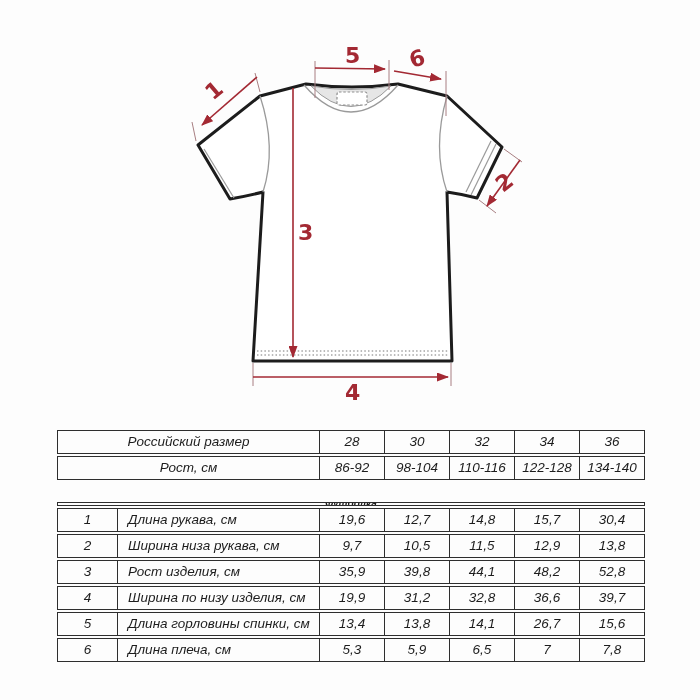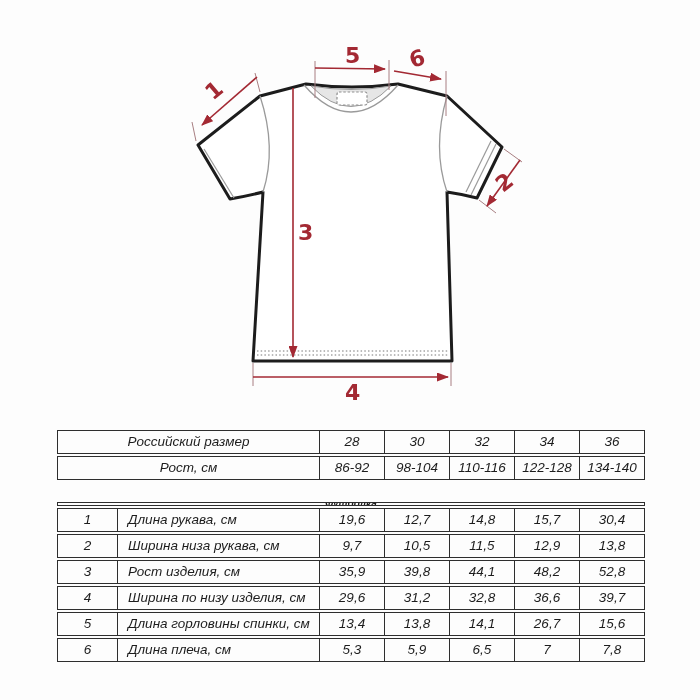--- a/index.html
+++ b/index.html
@@ -145,21 +145,21 @@
       <div class="tcell c-val">35,9</div>
       <div class="tcell c-val">39,8</div>
       <div class="tcell c-val">44,1</div>
       <div class="tcell c-val">48,2</div>
       <div class="tcell c-val">52,8</div>
     </div>
 
     <div class="trow">
       <div class="tcell c-num">4</div>
       <div class="tcell c-name">Ширина по низу изделия, см</div>
-      <div class="tcell c-val">29,6</div>
+      <div class="tcell c-val">19,9</div>
       <div class="tcell c-val">31,2</div>
       <div class="tcell c-val">32,8</div>
       <div class="tcell c-val">36,6</div>
       <div class="tcell c-val">39,7</div>
     </div>
 
     <div class="trow">
       <div class="tcell c-num">5</div>
       <div class="tcell c-name">Длина горловины спинки, см</div>
       <div class="tcell c-val">13,4</div>

